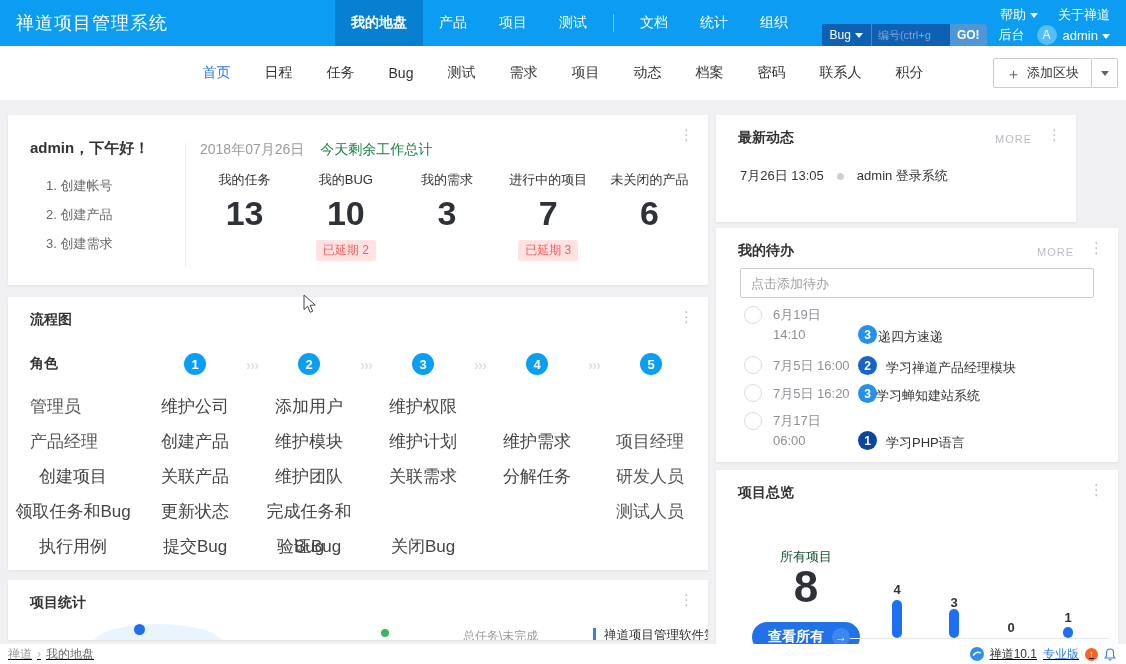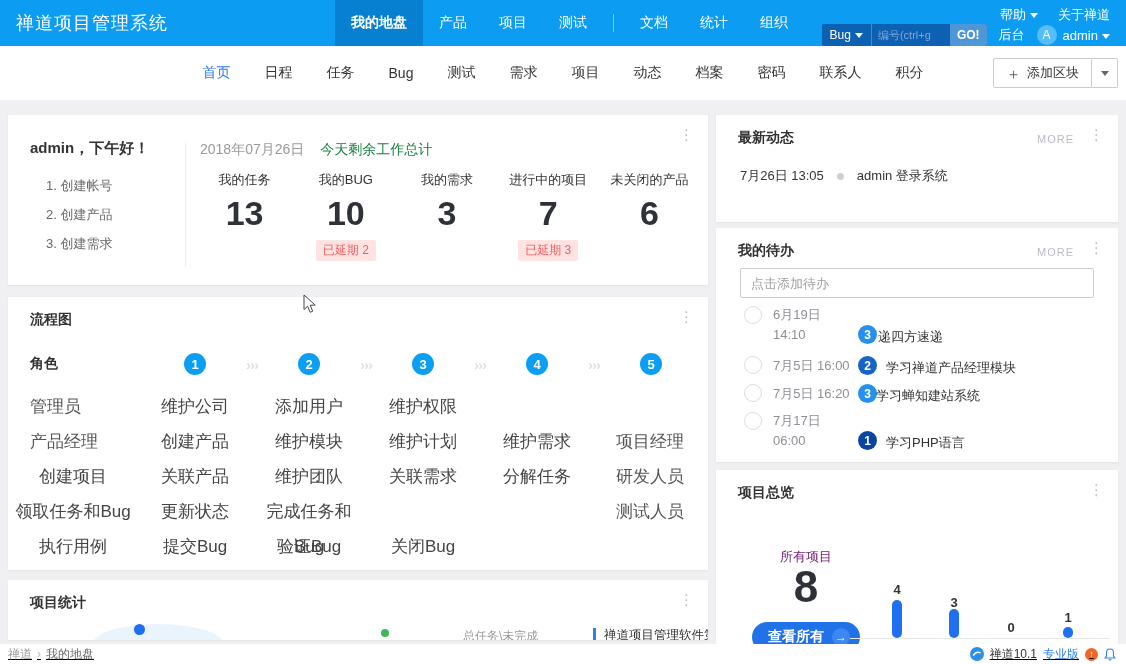--- a/index.html
+++ b/index.html
@@ -71,39 +71,39 @@
   
   .p-pstats { left:8px; top:580px; width:700px; height:60px; }
   .arc { position:absolute; left:85px; top:44px; width:130px; height:40px; background:#eaf4fc; border-radius:50%; }
   .bdot { position:absolute; left:126px; top:44px; width:11px; height:11px; border-radius:50%; background:#1e6ef0; }
   .gdot { position:absolute; left:373px; top:49px; width:8px; height:8px; border-radius:50%; background:#3cb85c; }
   .colhead { position:absolute; left:455px; top:48px; color:#999; font-size:12px; }
   .vbar { position:absolute; left:585px; top:48px; width:3px; height:12px; background:#2f80ed; }
   .pname { position:absolute; left:596px; top:47px; color:#333; font-size:12.5px; white-space:nowrap; }
 
   
-  .p-dyn { left:716px; top:115px; width:402px; height:107px; }
+  .p-dyn { left:716px; top:115px; width:360px; height:107px; }
   .dynrow { position:absolute; left:24px; top:52px; display:flex; align-items:center; font-size:13px; color:#333; }
   .ddot { width:7px; height:7px; border-radius:50%; background:#d0d0d0; margin:0 13px; }
 
   
   .p-todo { left:716px; top:228px; width:402px; height:234px; }
   .todoinput { position:absolute; left:24px; right:24px; top:40px; height:30px; border:1px solid #ccc; border-radius:2px; font-size:13px; color:#333; padding:0 10px; outline:none; font-family:inherit; }
   .todoinput::placeholder { color:#a0a0a0; }
   .chk { position:absolute; width:18px; height:18px; border:1px solid #ddd; border-radius:50%; background:#fff; cursor:pointer; }
   .tdate { position:absolute; font-size:13px; color:#8c8f94; line-height:20px; }
   .pri { position:absolute; width:19px; height:19px; border-radius:50%; color:#fff; font-size:12px; font-weight:bold; display:flex; align-items:center; justify-content:center; }
   .pri3 { background:#2590ee; }
   .pri2 { background:#1863c6; }
   .pri1 { background:#0a46a0; }
   .ttext { position:absolute; font-size:13px; color:#333; cursor:pointer; }
 
   
   .p-ovw { left:716px; top:470px; width:402px; height:194px; }
-  .alllabel { position:absolute; left:40px; top:78px; width:100px; text-align:center; font-size:13px; color:#701a75; }
+  .alllabel { position:absolute; left:40px; top:78px; width:100px; text-align:center; font-size:13px; color:#14532d; }
   .allval { position:absolute; left:40px; top:92px; width:100px; text-align:center; font-size:44px; font-weight:bold; color:#2e3138; }
   .viewall { position:absolute; left:36px; top:152px; height:30px; border:none; border-radius:16px; background:#2172e8; color:#fff; font-size:14px; font-weight:bold; padding:0 10px 0 16px; display:flex; align-items:center; gap:8px; cursor:pointer; font-family:inherit; }
   .viewall .arr { width:18px; height:18px; border-radius:50%; background:#3f87f0; display:flex; align-items:center; justify-content:center; font-size:12px; font-weight:normal; }
   .axis { position:absolute; left:134px; right:8px; top:168px; height:1px; background:#e8e8e8; }
   .bar { position:absolute; width:10px; border-radius:5px; background:#1e6ff2; }
   .barlbl { position:absolute; width:24px; text-align:center; font-size:13px; font-weight:bold; color:#333; }
 
   
   .footer { position:absolute; left:0; bottom:0; width:1126px; height:20px; background:#fff; z-index:8; font-size:12px; display:flex; align-items:center;text-decoration:underline; }
   .crumb { margin-left:8px; display:flex; align-items:center; gap:5px; }

